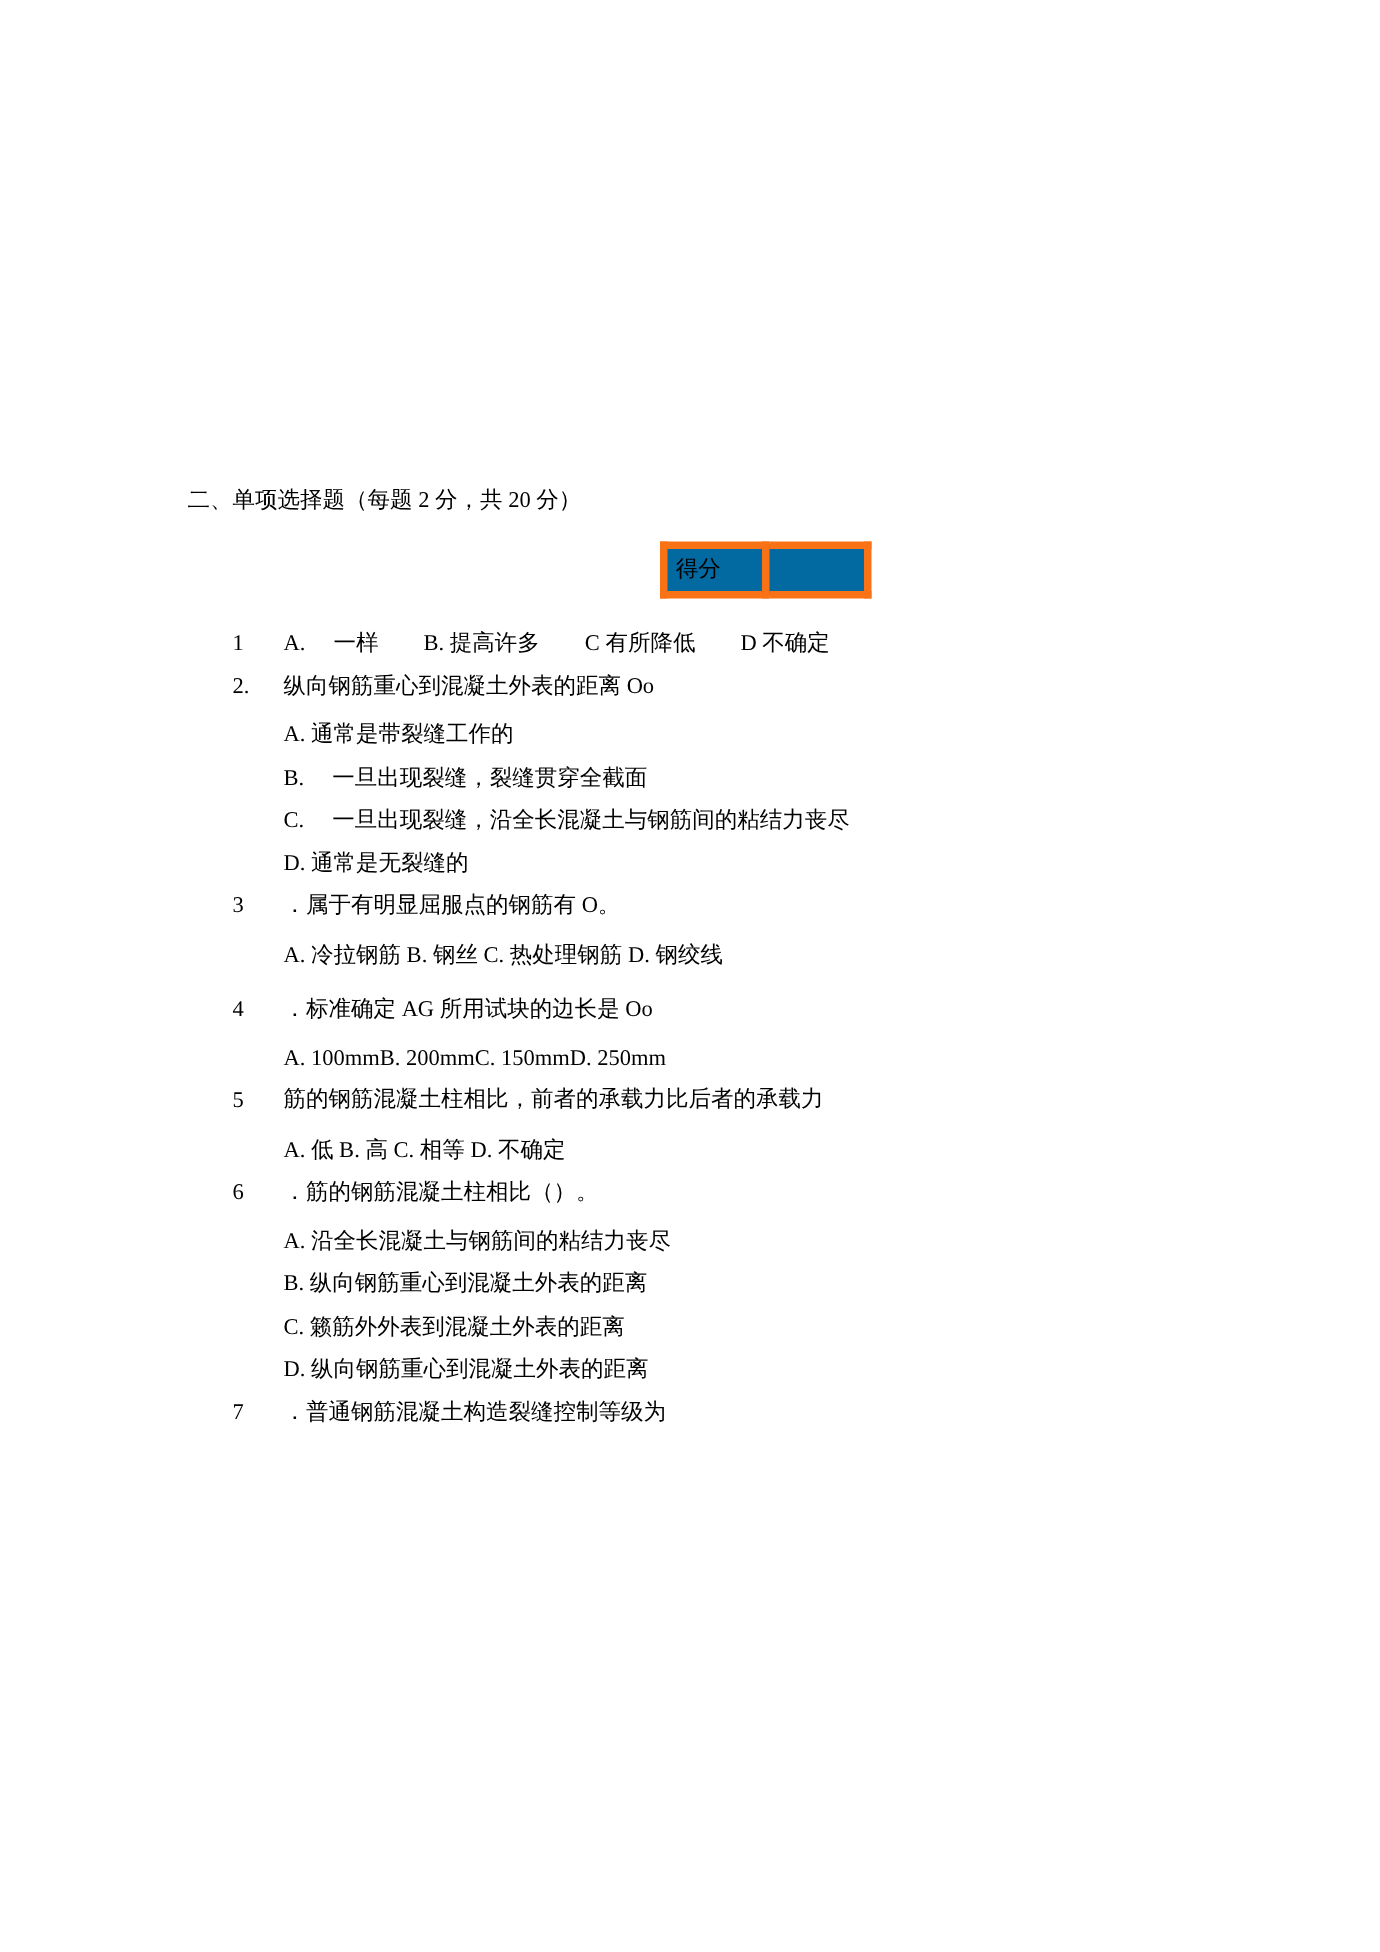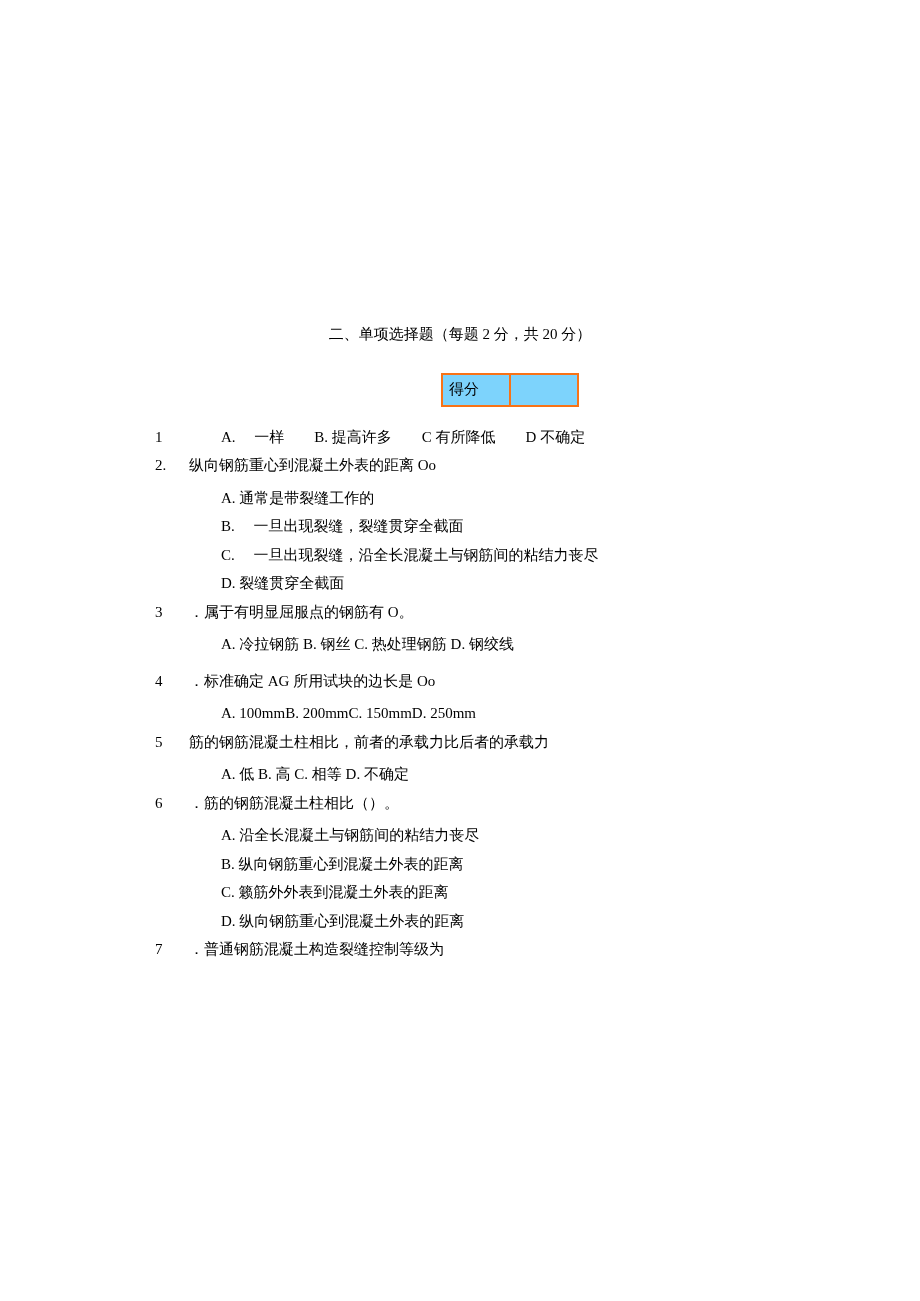--- a/index.html
+++ b/index.html
@@ -11,35 +11,34 @@
       background: #ffffff;
       font-family: "SimSun", "宋体", serif;
       font-size: 15px;
       line-height: 1.9;
       color: #000000;
       width: 920px;
       height: 1301px;
       padding: 320px 125px 0 125px;
     }
     .section-header {
-      margin-bottom: 24px;
-      text-align: center;
+      margin-bottom: 12px;
     }
     .score-box-wrap {
       display: flex;
       justify-content: center;
       margin-bottom: 16px;
       margin-left: 100px;
     }
     .score-box {
       border-collapse: collapse;
     }
     .score-box td {
-      border: 2px solid #f97316;
-      background: #7dd3fc;
+      border: 5px solid #f97316;
+      background: #0369a1;
       height: 32px;
       padding: 0;
     }
     .score-label {
       width: 68px;
       text-align: left;
       padding-left: 6px !important;
     }
     .score-value {
       width: 68px;
@@ -51,24 +50,25 @@
       margin-bottom: 4px;
     }
     .q-number {
       position: absolute;
       left: 0;
       top: 0;
       width: 28px;
       text-align: left;
     }
     .option-indent {
-      margin-left: 96px;
+      margin-left: 64px;
     }
     .q-stem-cont {
       display: block;
+      font-family: Liberation Mono, monospace;
     }
   </style>
 </head>
 <body>
 
 <div class="section-header">二、单项选择题（每题 2 分，共 20 分）</div>
 
 <div class="score-box-wrap">
   <table class="score-box">
     <tbody>
@@ -85,21 +85,21 @@
 </div>
 <div class="option-indent">A.　 一样　　B. 提高许多　　C 有所降低　　D 不确定</div>
 
 <div class="question">
   <span class="q-number">2.</span>
   <span>纵向钢筋重心到混凝土外表的距离 Oo</span>
 </div>
 <div class="option-indent">A. 通常是带裂缝工作的</div>
 <div class="option-indent">B.　 一旦出现裂缝，裂缝贯穿全截面</div>
 <div class="option-indent">C.　 一旦出现裂缝，沿全长混凝土与钢筋间的粘结力丧尽</div>
-<div class="option-indent">D. 裂缝贯穿全截面</div>
+<div class="option-indent">D. 通常是无裂缝的</div>
 
 <div class="question">
   <span class="q-number">3</span>
   <span>．属于有明显屈服点的钢筋有 O。</span>
 </div>
 <div class="option-indent">A. 冷拉钢筋 B. 钢丝 C. 热处理钢筋 D. 钢绞线</div>
 
 <div class="question" style="margin-top:8px;">
   <span class="q-number">4</span>
   <span>．标准确定 AG 所用试块的边长是 Oo</span>

